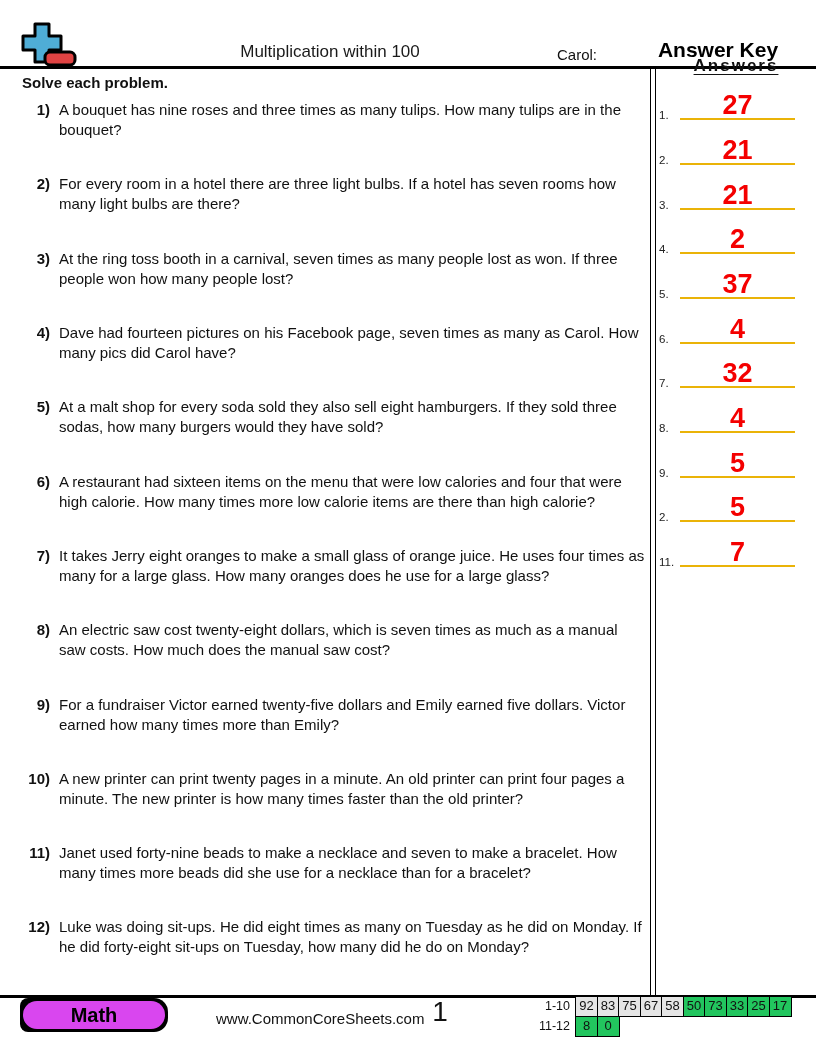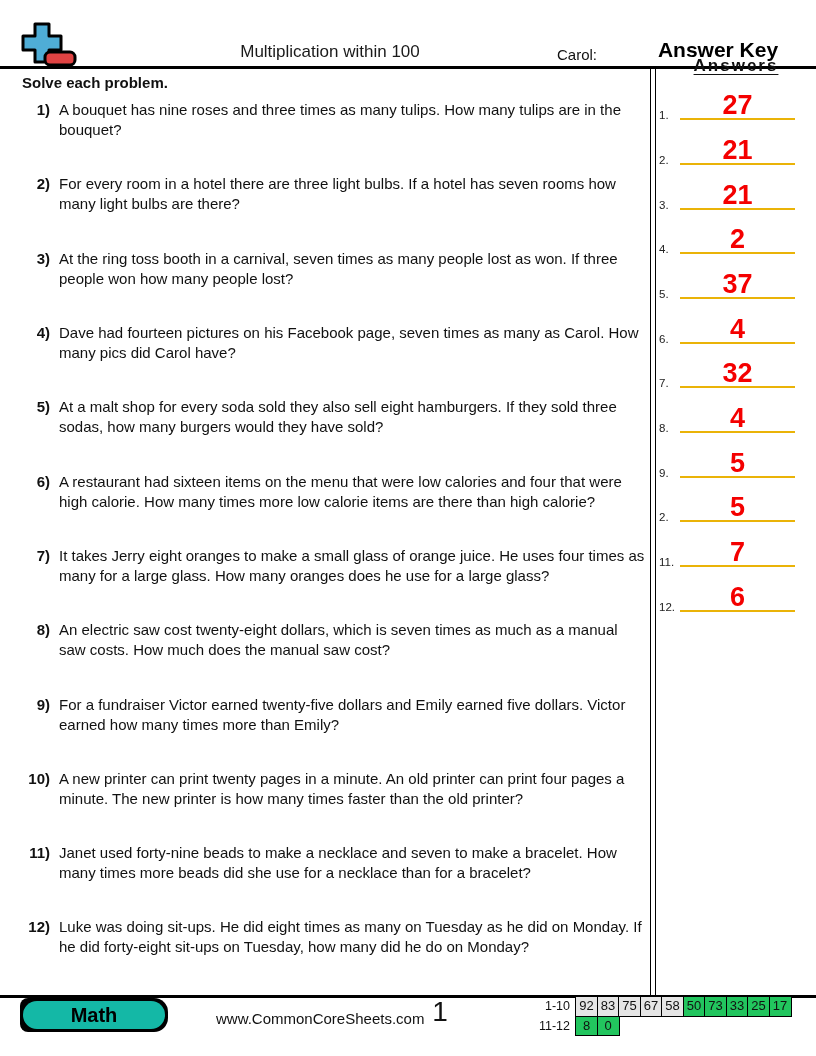--- a/index.html
+++ b/index.html
@@ -67,32 +67,32 @@
     padding-bottom:2px; line-height:22px;
   }
 
   
   .footer-rule { position:absolute; left:0; top:995px; width:816px; height:3px; background:#000; }
   .math-badge {
     position:absolute; left:20px; top:998px; width:148px; height:34px;
     background:#000; border-radius:8px 14px 14px 8px; padding:3px;
   }
   .math-badge-inner {
-    width:100%; height:100%; background:#14b8a6; border-radius:14px;
+    width:100%; height:100%; background:#d946ef; border-radius:14px;
     display:flex; align-items:center; justify-content:center;
     font-size:20px; font-weight:bold; color:#000;
   }
   .website { position:absolute; left:178px; top:1010px; font-size:15px;margin-left:38px; }
   .page-number {
     position:absolute; left:400px; top:996px; width:80px;
     text-align:center; font-size:28px;
   }
   .score-table { position:absolute; left:533px; top:996px; }
   .score-row { display:flex; align-items:stretch; height:21px; }
-  .score-row + .score-row { margin-top:-1.5px;align-items:center; }
+  .score-row + .score-row { margin-top:-1.5px; }
   .score-label {
     flex:0 0 42px; text-align:right; padding-right:5px;
     font-size:12.5px; line-height:21px;
   }
   .score-cell {
     flex:0 0 23px; border:1.5px solid #000; background:#e5e5e5;
     text-align:center; font-size:13px; line-height:18px;
   }
   .score-cell + .score-cell { margin-left:-1.5px; }
   .score-cell.shaded { background:#22c55e; }
@@ -202,24 +202,20 @@
     <span class="anum">9.</span>
     <span class="aline">5</span>
   </div>
   <div class="answer-row" style="top:438px">
     <span class="anum">2.</span>
     <span class="aline">5</span>
   </div>
   <div class="answer-row" style="top:483px">
     <span class="anum">11.</span>
     <span class="aline">7</span>
-  </div>
-  <div class="answer-row" style="top:528px">
-    <span class="anum">12.</span>
-    <span class="aline">6</span>
   </div>
 </div>
 
 <div class="footer-rule"></div>
 
 <div class="math-badge">
   <div class="math-badge-inner">Math</div>
 </div>
 <div class="website">www.CommonCoreSheets.com</div>
 <div class="page-number">1</div>

